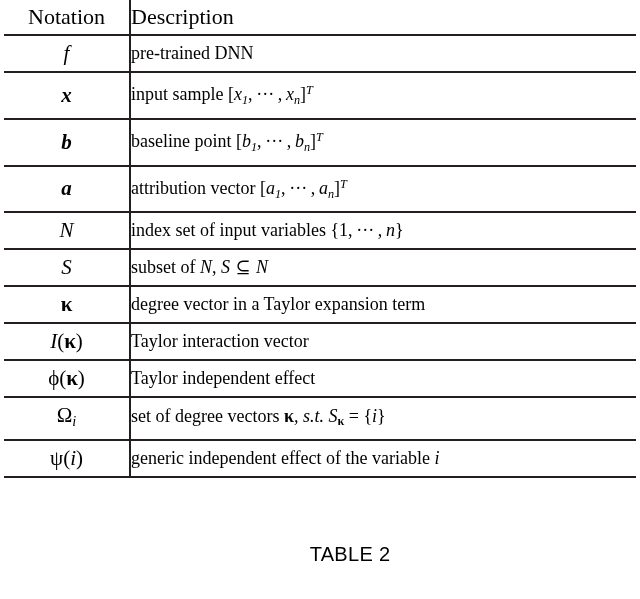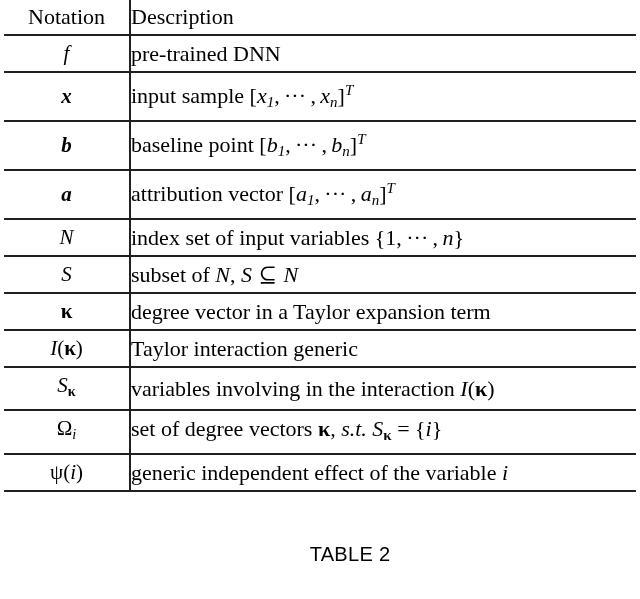--- a/index.html
+++ b/index.html
@@ -53,21 +53,21 @@
     height: 35px;
     line-height: 35px;
     font-size: 21px;
     border-right: 2.2px solid #231f20;
     white-space: nowrap;
   }
   .cell-desc {
     text-align: left;
     height: 35px;
     line-height: 35px;
-    font-size: 22px;
+    font-size: 18px;
     padding-left: 11px;
     white-space: nowrap;
   }
 
   .head .cell-notation,
   .head .cell-desc {
     height: 34px;
     line-height: 34px;
     font-size: 22px;
   }
@@ -165,28 +165,28 @@
           <td class="cell-desc">subset of <span class="mi">N</span>, <span class="mi">S</span> <span class="op">⊆</span> <span class="mi">N</span></td>
         </tr>
 
         <tr class="rule-bot">
           <td class="cell-notation"><span class="mbup">κ</span></td>
           <td class="cell-desc">degree vector in a Taylor expansion term</td>
         </tr>
 
         <tr class="rule-bot">
           <td class="cell-notation"><span class="mi">I</span>(<span class="mbup">κ</span>)</td>
-          <td class="cell-desc">Taylor interaction generic</td>
-        </tr>
-
-
-        <tr class="rule-bot">
-          <td class="cell-notation"><span class="mi">S</span><span class="sub-b">κ</span></td>
-          <td class="cell-desc">variables involving in the interaction <span class="mi">I</span>(<span class="mbup">κ</span>)</td>
-        </tr>
+          <td class="cell-desc">Taylor interaction vector</td>
+        </tr>
+
+        <tr class="rule-bot">
+          <td class="cell-notation"><span class="mup">ϕ</span>(<span class="mbup">κ</span>)</td>
+          <td class="cell-desc">Taylor independent effect</td>
+        </tr>
+
 
         <tr class="rule-bot">
           <td class="cell-notation"><span class="mup">Ω</span><span class="sub">i</span></td>
           <td class="cell-desc">set of degree vectors <span class="mbup">κ</span><span class="it-small">,</span> <span class="it-small">s.t.</span> <span class="mi">S</span><span class="sub-b">κ</span> = {<span class="mi">i</span>}</td>
         </tr>
 
 
 
         <tr class="rule-bot">
           <td class="cell-notation"><span class="mup">ψ</span>(<span class="mi">i</span>)</td>

